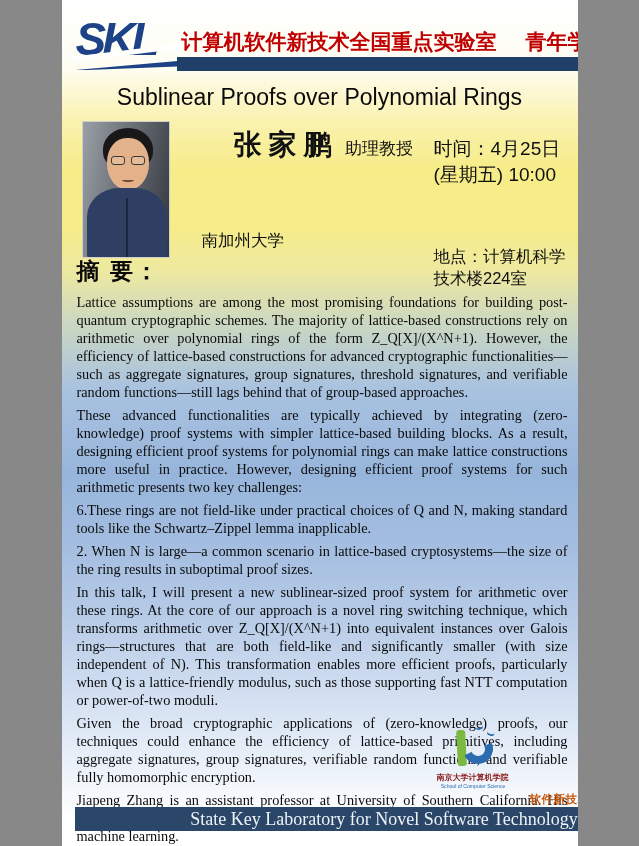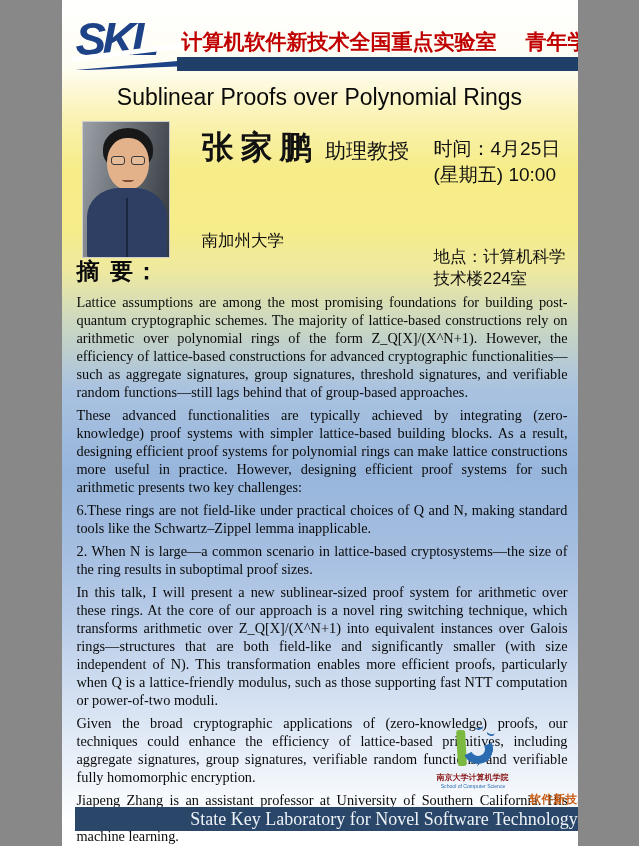--- a/index.html
+++ b/index.html
@@ -49,22 +49,22 @@
   }
   .photo .hair { position:absolute; left:20px; top:6px; width:50px; height:42px; background:#181818; border-radius:50% 50% 42% 42%; }
   .photo .face { position:absolute; left:24px; top:16px; width:42px; height:52px; background:#e3b28a; border-radius:46% 46% 50% 50%; }
   .photo .glasses { position:absolute; left:28px; top:34px; width:34px; height:10px; }
   .photo .glasses span { position:absolute; width:14px; height:9px; border:1.5px solid #3a3a3a; border-radius:3px; background:rgba(255,255,255,.12); }
   .photo .glasses span:last-child { right:0; }
   .photo .mouth { position:absolute; left:39px; top:56px; width:12px; height:4px; border-bottom:2px solid #7a4a33; border-radius:50%; }
   .photo .sweater { position:absolute; left:4px; top:66px; width:80px; height:72px; background:#2e3f63; border-radius:40% 40% 6px 6px; }
   .photo .zip { position:absolute; left:43px; top:76px; width:2px; height:60px; background:#1b2741; }
   .name-row { position:absolute; left:140px; top:8px; }
-  .sp-name { font-family:"Liberation Serif", serif; font-size:32px; font-weight:bold; letter-spacing:7px; color:#111; }
-  .sp-title { font-size:21px; color:#111; margin-left:2px; }
+  .sp-name { font-family:"Liberation Serif", serif; font-size:28px; font-weight:bold; letter-spacing:7px; color:#111;margin-left:32px; }
+  .sp-title { font-size:17px; color:#111; margin-left:2px; }
   .sp-time { position:absolute; left:372px; top:18px; font-size:19px; color:#111; }
   .sp-aff { position:absolute; left:140px; top:112px; font-size:16.5px; color:#111; }
   .sp-loc { position:absolute; left:372px; top:128px; font-size:16.5px; color:#111; }
   
   .body-text { position:absolute; left:0; top:256px; width:100%; padding:0 10px 0 15px; }
   .cjk-head { font-size:23px; font-weight:600; color:#0a0a0a; letter-spacing:2px; margin:0 0 6px 0; }
   .body-text p {
     font-family:"Liberation Serif", serif; font-size:14.3px; line-height:1.26;
     color:#0a0a0a; text-align:justify; margin:0 0 5px 0;
   }

